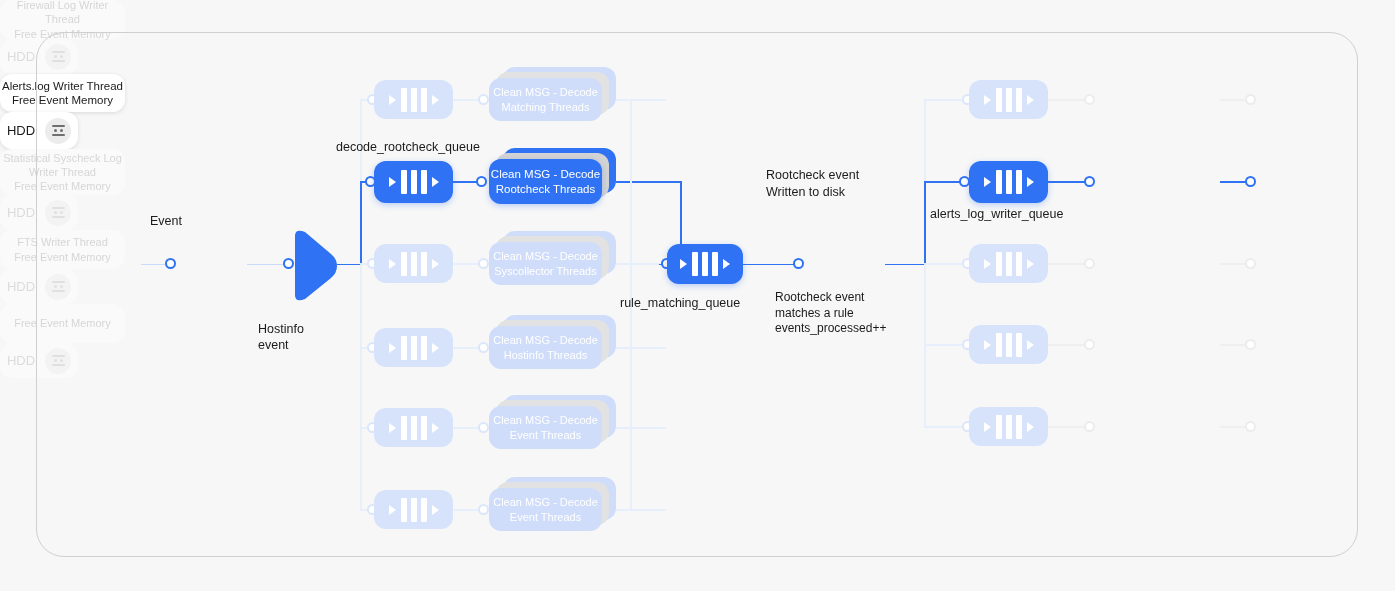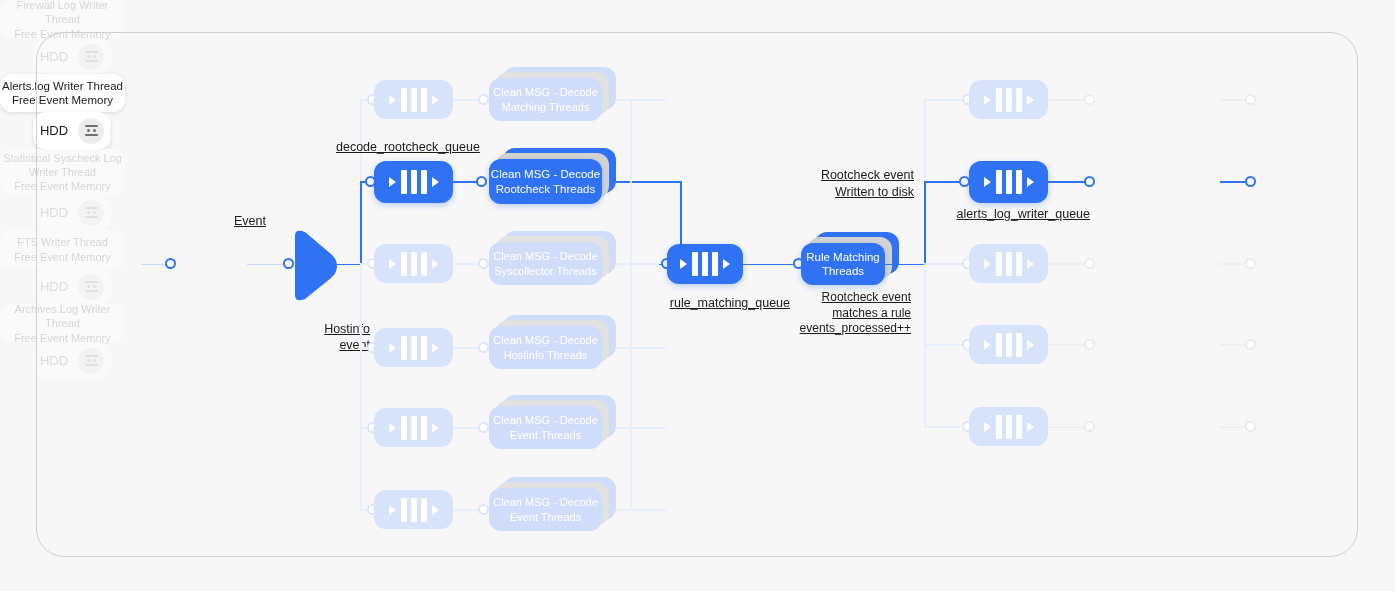--- a/index.html
+++ b/index.html
@@ -62,21 +62,20 @@
     border-radius:12px;display:flex;align-items:center;justify-content:center;
     text-align:center;box-sizing:border-box;
   }
   .flat.on{background:#ffffff;color:#1b1b1b;box-shadow:0 1px 4px rgba(0,0,0,.12);}
   .flat.off{background:#fafafa;color:#d6d6d6;}
 
   
   .hdd{
     border-radius:12px;display:flex;align-items:center;justify-content:center;gap:10px;
     box-sizing:border-box;
-    margin-left:33px;
   }
   .hdd.on{background:#ffffff;color:#1b1b1b;box-shadow:0 1px 4px rgba(0,0,0,.12);}
   .hdd.off{background:#fafafa;color:#dcdcdc;}
   .hdd .lbl{font-size:13px;}
   .hdd .disc{
     width:26px;height:26px;border-radius:50%;
     display:flex;flex-direction:column;align-items:center;justify-content:center;gap:2px;
   }
   .hdd.on .disc{background:#ececec;}
   .hdd.off .disc{background:#f3f3f3;}
@@ -102,22 +101,22 @@
   .port.off{border:2px solid #dbe6fb;}
   .port.dim{border:2px solid #ececec;}
 
   
   .ln{position:absolute;background:#c9dafb;}
   .ln.on{background:#2f72f3;}
   .ln.pale{background:#e7eefc;}
   .ln.ghost{background:#efefef;}
 
   
-  .lab{position:absolute;color:#1b1b1b;text-align:right;line-height:1.25;}
-  .lab.small{font-size:12.5px;text-decoration:underline;}
+  .lab{position:absolute;color:#1b1b1b;text-align:left;line-height:1.25;}
+  .lab.small{font-size:12.5px;}
 
   .t-on{font-size:11.5px;line-height:1.25;}
   .t-off{font-size:11px;line-height:1.3;}
 </style>
 </head>
 <body>
 
 <div id="stage">
 
   <div class="frame"></div>
@@ -333,30 +332,20 @@
         <i class="tri"></i>
     </span>
   </div>
   <div class="lab small" style="left:620px;top:296px;width:170px;">
     <span>rule_matching_queue</span>
   </div>
 
   <div class="ln on" style="left:743px;top:263.5px;width:58px;height:1.5px;"></div>
   <div class="port on" style="left:793px;top:258px;"></div>
 
-  <div class="stack on" style="left:801px;top:243px;width:84px;height:42px;">
-    <div class="lay lay3"></div>
-    <div class="lay lay2"></div>
-    <div class="lay lay1 t-on">
-      <div>
-        <div>Rule Matching</div>
-        <div>Threads</div>
-      </div>
-    </div>
-  </div>
 
   <div class="lab small" style="left:775px;top:290px;width:136px;line-height:1.3;font-size:12px;">
     <div>Rootcheck event</div>
     <div>matches a rule</div>
     <div>events_processed++</div>
   </div>
 
   <div class="ln on" style="left:885px;top:263.5px;width:40px;height:1.5px;"></div>
 
   <div class="ln pale" style="left:924px;top:99px;width:1.5px;height:328px;"></div>
@@ -512,21 +501,20 @@
           <i></i>
           <i></i>
           <i></i>
         </span>
         <i class="tri"></i>
     </span>
   </div>
   <div class="ln ghost" style="left:1048px;top:426px;width:40px;height:1.5px;"></div>
   <div class="port dim" style="left:1084px;top:421px;"></div>
   <div class="flat off t-off" style="left:1095px;top:407px;width:125px;height:39px;flex-direction:column;">
-    <div>Archives.Log Writer Thread</div>
     <div>Free Event Memory</div>
   </div>
   <div class="ln ghost" style="left:1220px;top:426px;width:28px;height:1.5px;"></div>
   <div class="port dim" style="left:1245px;top:421px;"></div>
   <div class="hdd off" style="left:1256px;top:409px;width:78px;height:35px;">
     <span class="lbl">HDD</span>
     <span class="disc">
       <b class="w1"></b>
         <span class="dots">
           <s></s>

